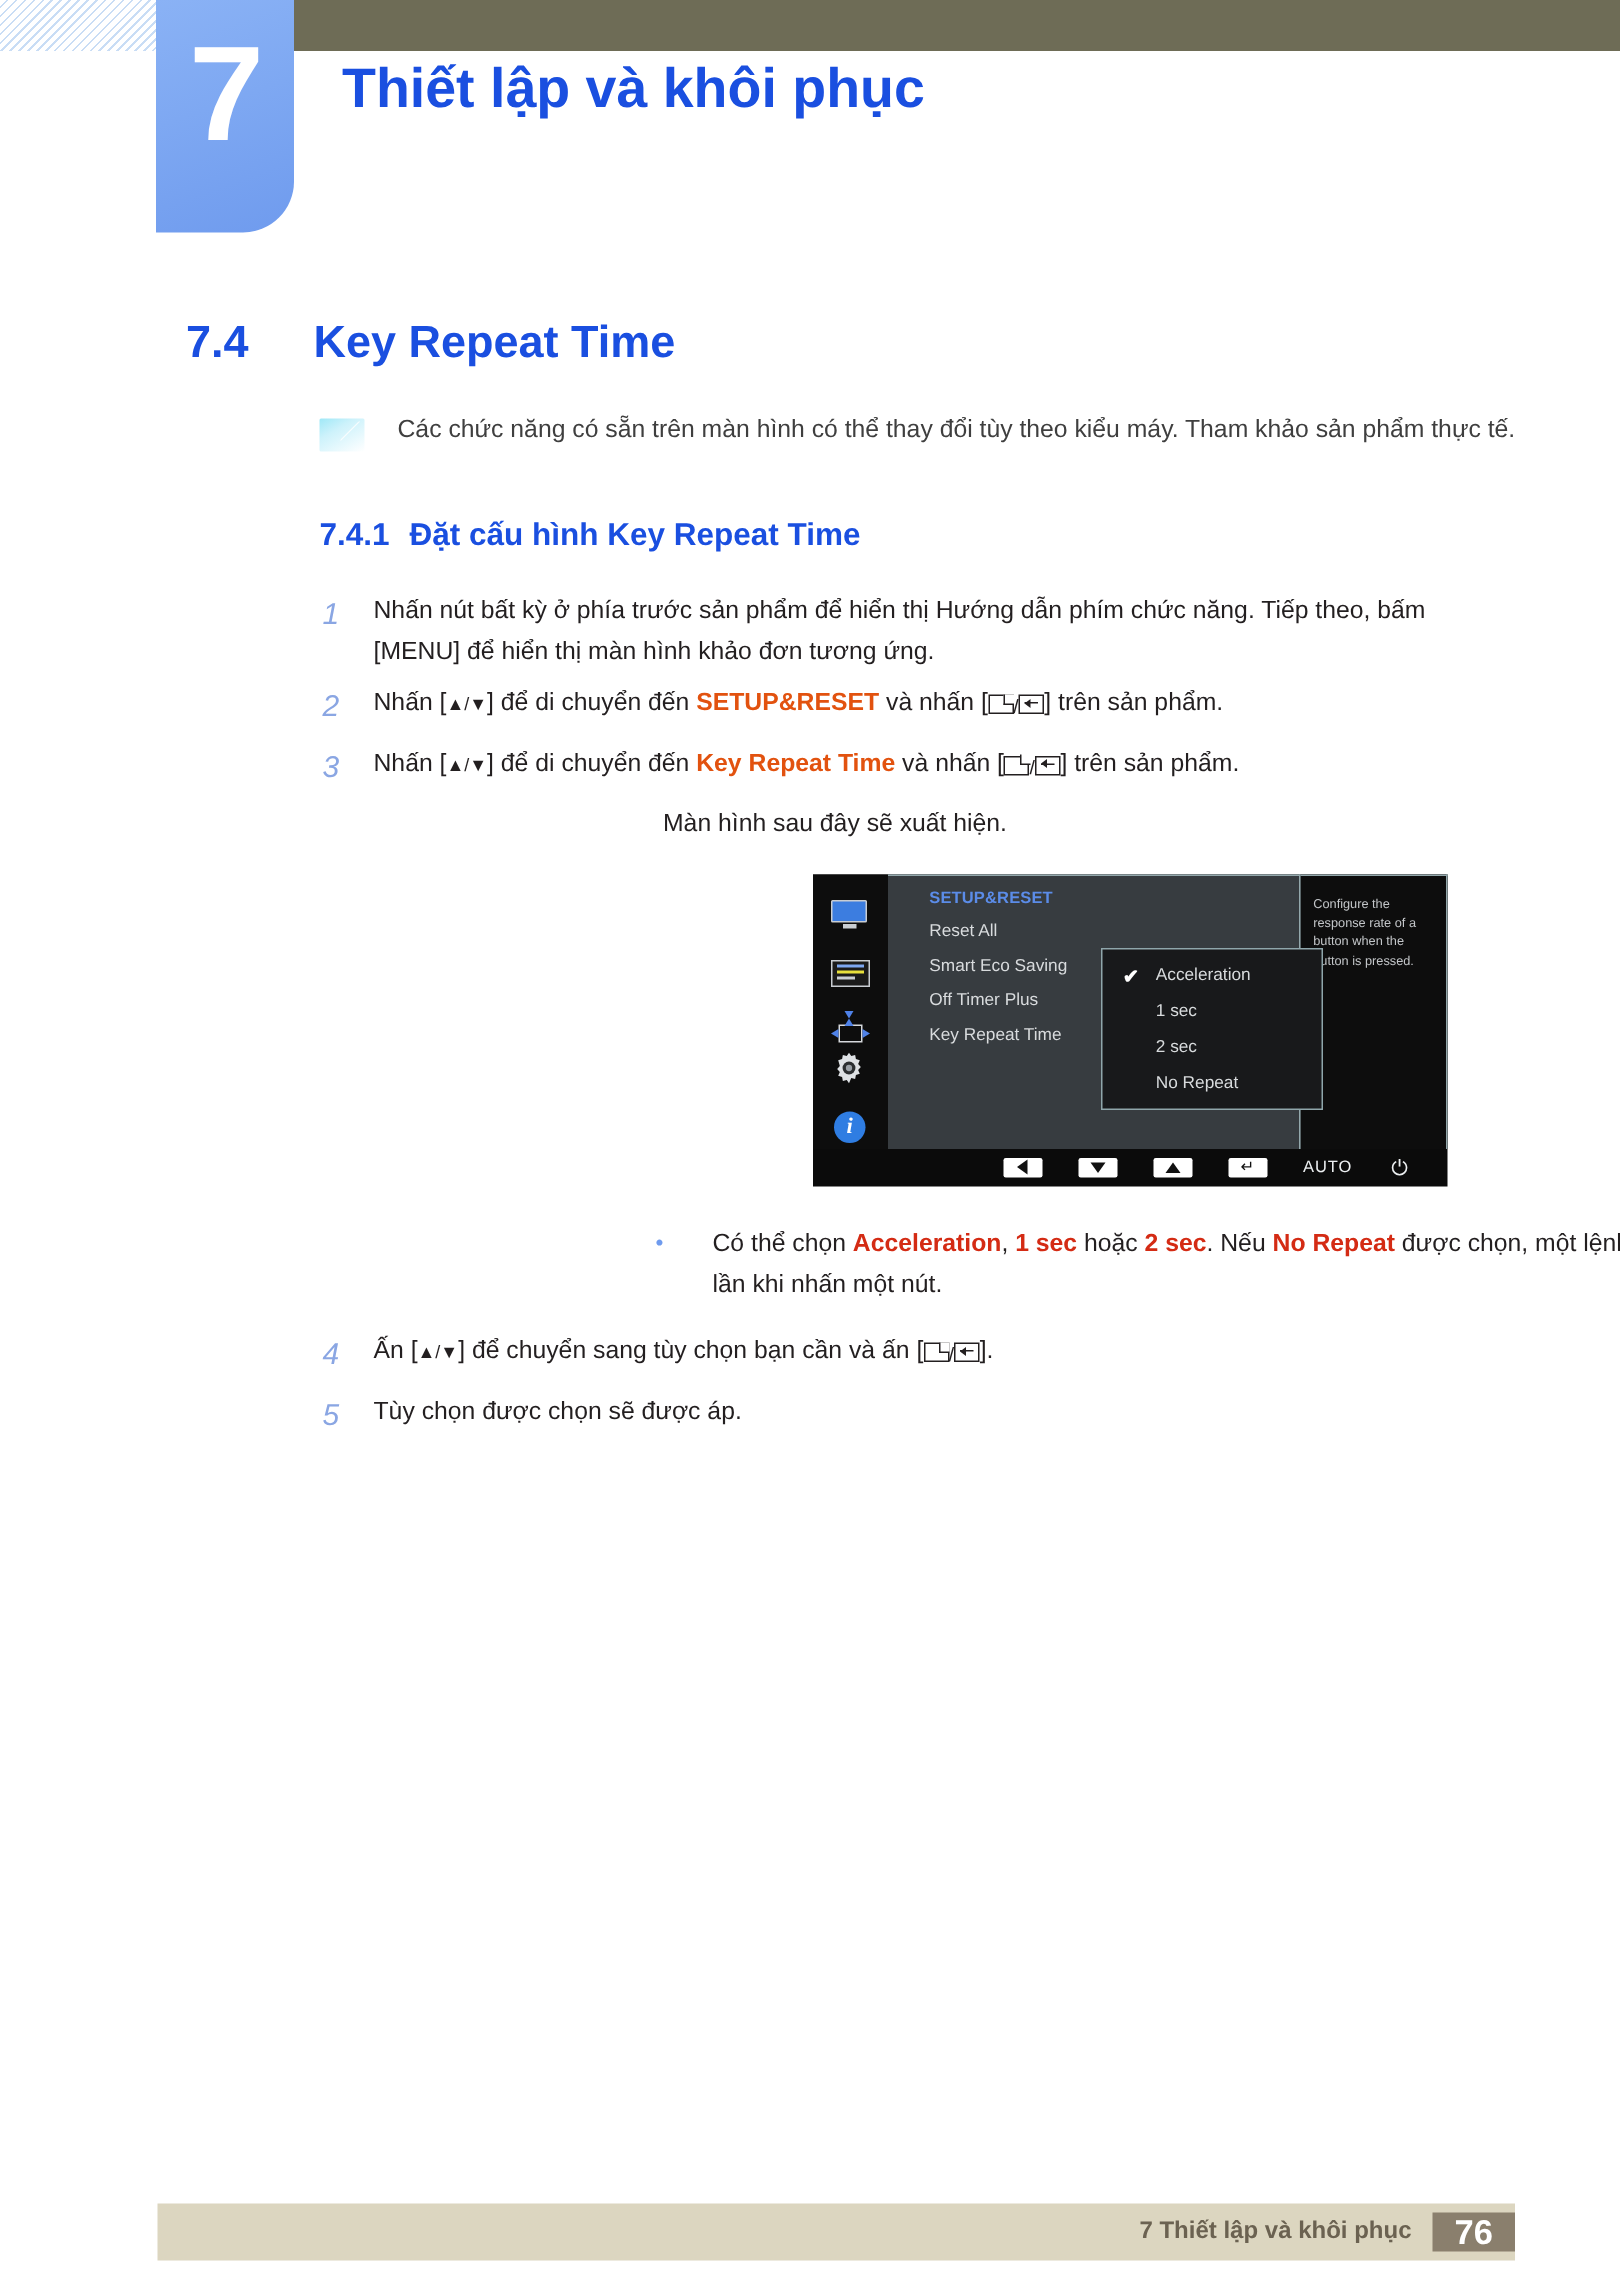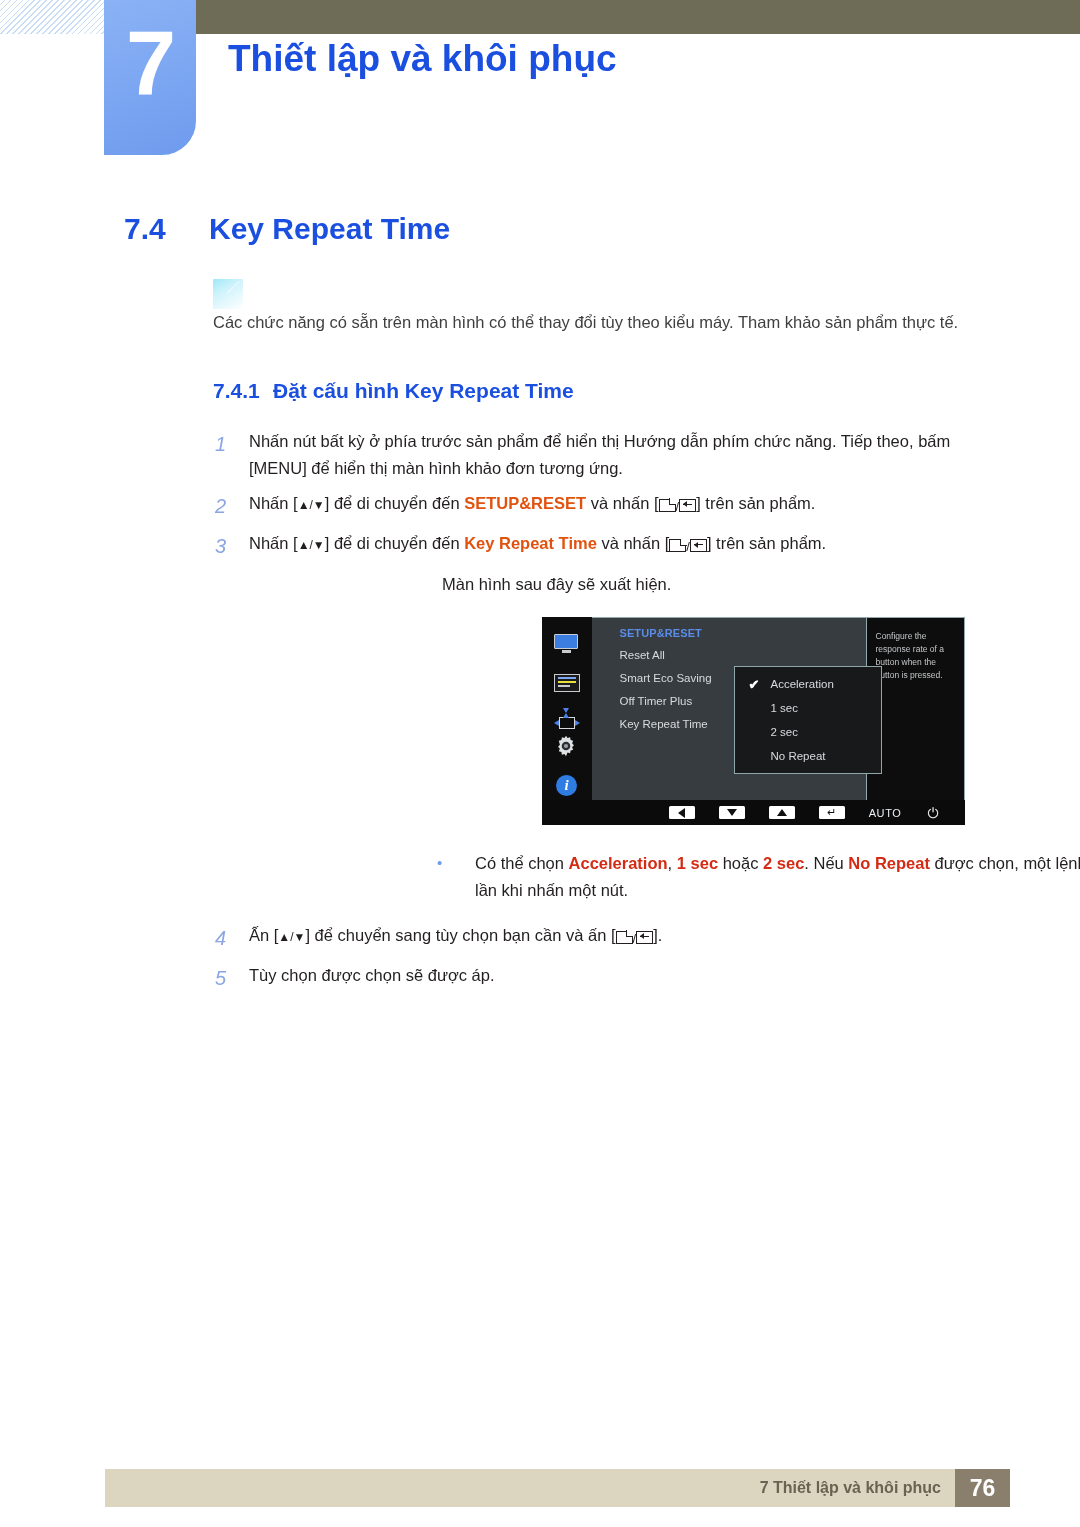--- a/index.html
+++ b/index.html
@@ -100,21 +100,20 @@
     font-size: 16.5px;
     line-height: 1.55;
     color: #231f20;
   }
 
   
   .note-row {
     display: flex;
     margin: 27px 0 0 193px;
     width: 832px;
-    flex-direction: column;
   }
   .note-icon {
     flex: 0 0 30px;
     width: 30px;
     height: 22px;
     margin-top: 6px;
     margin-right: 22px;
     background: linear-gradient(150deg, #9fe8f7 0%, #cdf2fb 35%, #ffffff 100%);
     border-radius: 1px;
     position: relative;
@@ -444,21 +443,21 @@
     justify-content: flex-end;
   }
   .footer-text {
     color: #6b6251;
     font-size: 16px;
     font-weight: bold;
     margin-right: 14px;
   }
   .footer-page {
     width: 55px;
-    height: 38px;
+    height: 26px;
     background: #8a7f6d;
     color: #ffffff;
     font-size: 23px;
     font-weight: bold;
     display: flex;
     align-items: center;
     justify-content: center;
   }
 </style>
 </head>

